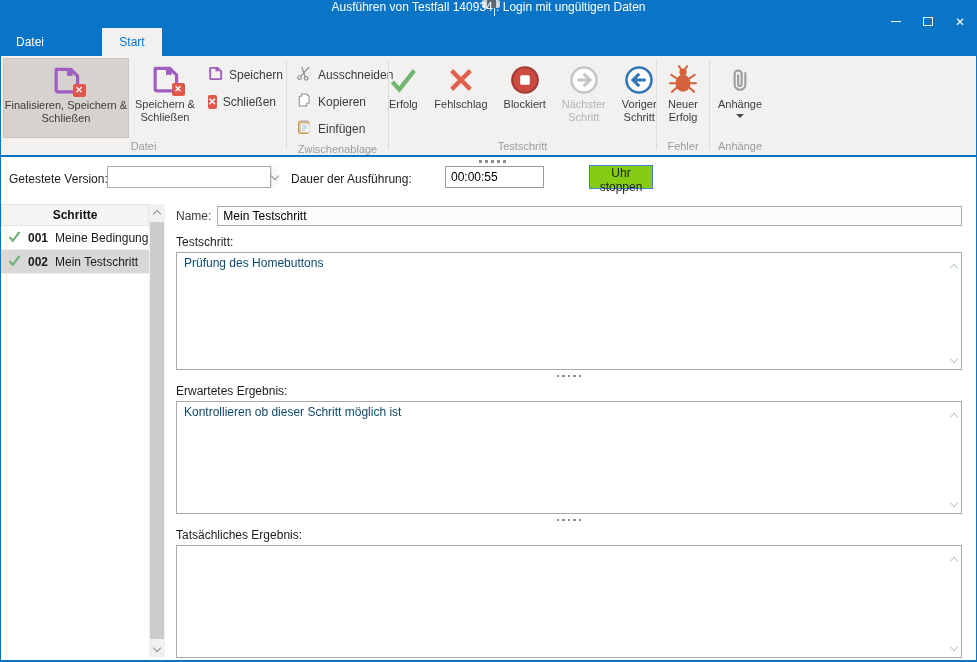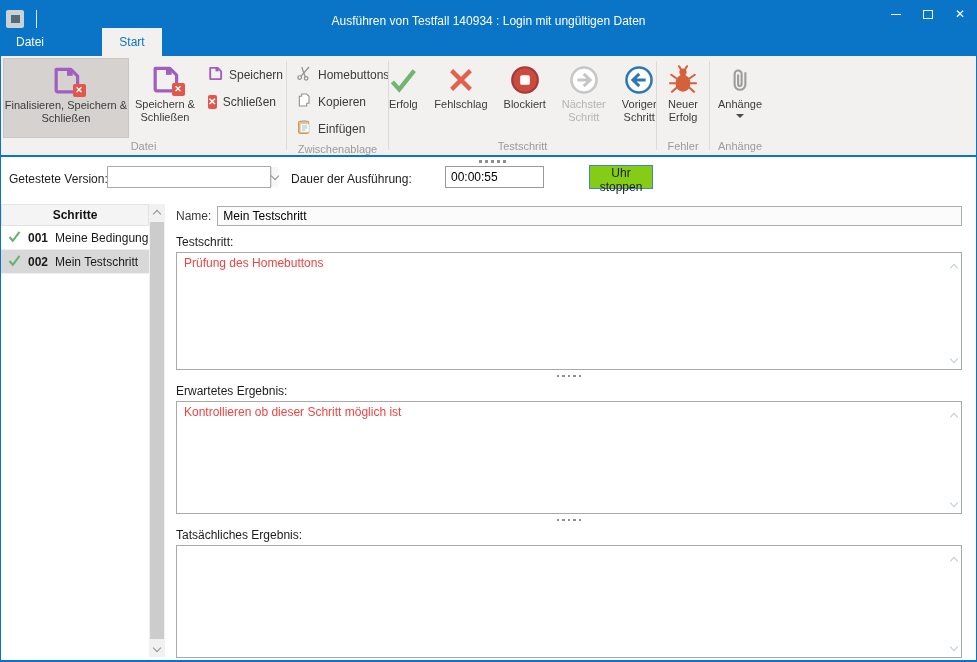--- a/index.html
+++ b/index.html
@@ -3,21 +3,21 @@
 <meta charset="utf-8">
 <style>
   * { box-sizing: border-box; margin: 0; padding: 0; }
   body { font-family: "Liberation Sans", sans-serif; background:#888; }
   .window {
     position: relative; width: 977px; height: 662px; background:#fff;
     border-left:1px solid #0a74c6; border-right:1px solid #0a74c6; border-bottom:2px solid #0a74c6;
     overflow: hidden; font-size:12px; color:#3b3b3b;
   }
   
-  .titlebar { height:28px; background:#0a74c6; display:flex; align-items:flex-end; position:relative; }
+  .titlebar { height:28px; background:#0a74c6; display:flex; align-items:center; position:relative;flex-direction:column; }
   .app-icon { width:18px; height:18px; margin-left:5px; background:#c9d2d8; border-radius:2px; display:flex; align-items:center; justify-content:center; }
   .app-icon i { display:block; width:9px; height:8px; background:#5a6a74; }
   .title-sep { width:1px; height:18px; background:rgba(255,255,255,.85); margin-left:12px; }
   .win-title { position:absolute; left:0; right:0; text-align:center; color:#fff; font-size:12px; pointer-events:none; }
   .win-controls { margin-left:auto; display:flex; height:100%; }
   .win-btn { width:32px; height:100%; display:flex; align-items:center; justify-content:center; color:#fff; cursor:default; }
   .glyph-min { width:10px; height:1px; background:#fff; display:block; }
   .glyph-max { width:10px; height:9px; border:1px solid #fff; display:block; }
   .glyph-close { font-size:12px; line-height:1; }
   
@@ -66,21 +66,21 @@
   .side-item .txt { white-space:nowrap; }
   .vscroll { position:absolute; top:3px; right:2px; bottom:3px; width:16px; background:#f1f1f1; }
   .vs-btn { position:absolute; left:0; width:16px; height:16px; display:flex; align-items:center; justify-content:center; }
   .vs-btn.top { top:0; } .vs-btn.bottom { bottom:0; }
   .vs-thumb { position:absolute; left:1px; right:1px; top:18px; bottom:18px; background:#cccccc; }
   .main { flex:1; display:flex; flex-direction:column; padding:2px 14px 2px 9px; }
   .name-row { display:flex; align-items:center; gap:6px; margin-top:3px; }
   .name-row input { flex:1; height:20px; border:1px solid #ababab; background:#fbfbfb; font:12px "Liberation Sans",sans-serif; padding:0 5px; }
   .fld-label { margin-top:9px; font-size:12px; color:#1c1c1c; }
   .ta-wrap { position:relative; margin-top:3px; border:1px solid #a9a9a9; background:#fff; }
-  .ta-wrap textarea { width:100%; height:100%; border:none; outline:none; resize:none; font:12px "Liberation Sans",sans-serif; padding:3px 18px 3px 7px; background:transparent; color:#ef4444; }
+  .ta-wrap textarea { width:100%; height:100%; border:none; outline:none; resize:none; font:12px "Liberation Sans",sans-serif; padding:3px 18px 3px 7px; background:transparent; color:#0c4a6e; }
   .ta1 { height:118px; } .ta2 { height:113px; } .ta3 { flex:1; }
   .ta-chev { position:absolute; right:4px; color:#bccbd6; }
   .ta-chev .chev { border-color:#bccbd6; }
   .ta-chev.t { top:4px; } .ta-chev.b { bottom:4px; }
   .splitter { height:12px; display:flex; align-items:center; justify-content:center; }
   .splitter .dots { position:static; }
   .splitter .dots i { width:2.5px; height:2.5px; }
 </style>
 </head>
 <body>
@@ -170,21 +170,21 @@
           <div class="smallbtn">
             <span>
               <svg width="16" height="16" viewBox="0 0 24 24">
                   <g stroke="#8f8f8f" stroke-width="1.8" fill="none">
                     <circle cx="5.5" cy="18.8" r="2.7"></circle>
                     <circle cx="15.2" cy="20" r="2.7"></circle>
                     <path d="M7.6 16.6 L19.5 3 M13.8 17.6 L8.6 3"></path>
                   </g>
                 </svg>
             </span>
-            <span>Homebuttons</span>
+            <span>Ausschneiden</span>
           </div>
           <div class="smallbtn">
             <span>
               <svg width="16" height="16" viewBox="0 0 24 24">
                   <g stroke="#8f8f8f" stroke-width="1.6" fill="#fff">
                     <path d="M8.5 3 H16 l3.5 3.5 V17 H8.5 Z"></path>
                     <path d="M8.5 6.5 H5 V21 h11 v-4"></path>
                   </g>
                 </svg>
             </span>

